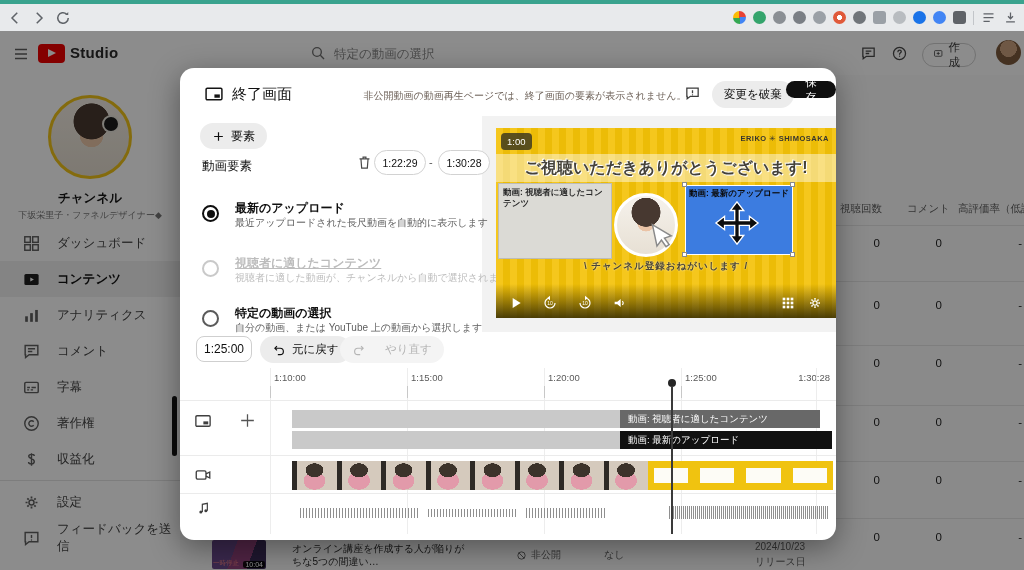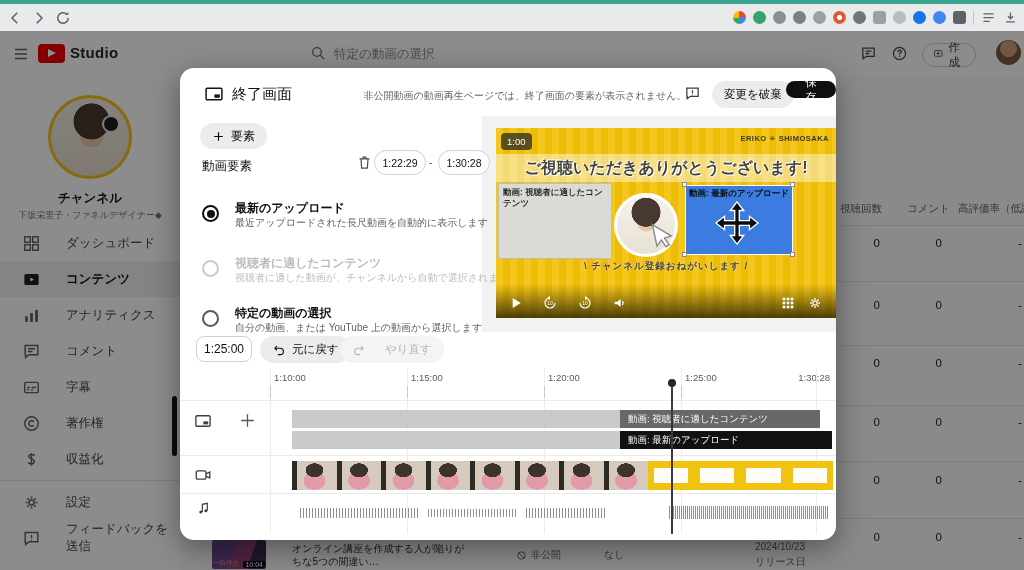--- a/index.html
+++ b/index.html
@@ -30,21 +30,21 @@
   
   .sidebar { position:absolute; left:0; top:75px; width:180px; height:495px; background:#fff; }
   .ch-avatar { position:absolute; left:48px; top:20px; width:84px; height:84px; border-radius:50%; border:3px solid #f0c419;
     background: radial-gradient(circle at 52% 30%, #4a3a30 0 26%, rgba(0,0,0,0) 27%),
                 radial-gradient(circle at 52% 48%, #ecc6a8 0 20%, rgba(0,0,0,0) 21%),
                 linear-gradient(#f3ede4, #e5ddd0); }
   .ch-cam { position:absolute; left:104px; top:42px; width:14px; height:14px; border-radius:50%; background:#1c1c1c; box-shadow:0 0 0 2px #e8e4da; }
   .ch-label { position:absolute; left:0; top:115px; width:180px; text-align:center; font-size:12.5px; font-weight:bold; color:#161616; }
   .ch-name { position:absolute; left:0; top:134px; width:180px; text-align:center; font-size:9px; color:#777; }
   .nav { position:absolute; left:0; top:150px; width:180px; }
-  .nav-item { height:36px; display:flex; align-items:center; gap:25px; padding-left:22px; font-size:12.5px; color:#454545; }
+  .nav-item { height:36px; display:flex; align-items:center; gap:16px; padding-left:22px; font-size:12.5px; color:#454545; }
   .nav-item.sel { background:rgba(0,0,0,.06); color:#111; font-weight:bold; }
   .nav-ic { width:19px; height:19px; color:#5f5f5f; flex:0 0 auto; }
   .nav-div { height:1px; background:#e4e4e4; margin:3px 0; }
   .pg-scrollbar { position:absolute; left:172px; top:396px; width:5px; height:60px; background:#141414; border-radius:3px; }
 
   
   .content { position:absolute; left:180px; top:75px; width:844px; height:495px; background:#fcfcfc; }
   .hline { position:absolute; left:0; width:844px; height:1px; background:#e6e6e6; }
   .thead { position:absolute; font-size:10.5px; color:#5f5f5f; white-space:nowrap; }
   .tval { position:absolute; font-size:11.5px; color:#1f1f1f; }
@@ -399,21 +399,21 @@
       </span>
     <span class="timechip" style="left:194px;">1:22:29</span>
     <span class="t-dash">-</span>
     <span class="timechip" style="left:258px;">1:30:28</span>
 
     <span class="radio on" style="top:137px;"></span>
     <span class="opt-title" style="top:132px;">最新のアップロード</span>
     <span class="opt-desc" style="top:148px;">最近アップロードされた長尺動画を自動的に表示します</span>
 
     <span class="radio dis" style="top:192px;"></span>
-    <span class="opt-title dis-t" style="top:187px;">視聴者に適したコンテンツ</span>
+    <span class="opt-title dis-t" style="top:187px;text-decoration:underline;">視聴者に適したコンテンツ</span>
     <span class="opt-desc dis-t" style="top:203px;">視聴者に適した動画が、チャンネルから自動で選択されます</span>
 
     <span class="radio off" style="top:242px;"></span>
     <span class="opt-title" style="top:237px;">特定の動画の選択</span>
     <span class="opt-desc" style="top:253px;">自分の動画、または YouTube 上の動画から選択します</span>
 
     <div class="preview">
       <div class="pv-band"></div>
       <span class="pv-stamp">1:00</span>
       <span class="pv-wm">ERIKO ✳ SHIMOSAKA</span>

